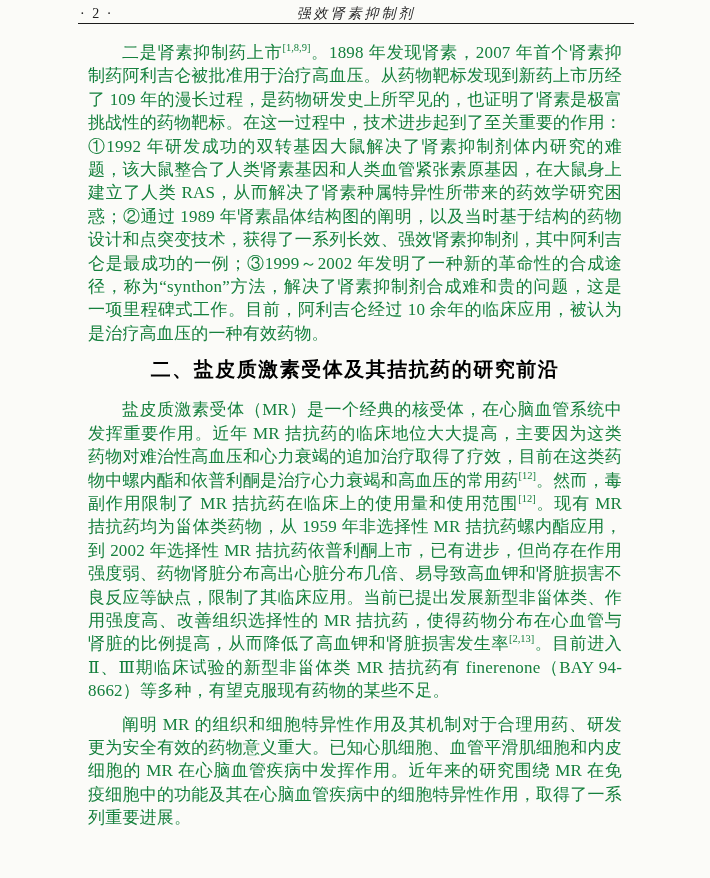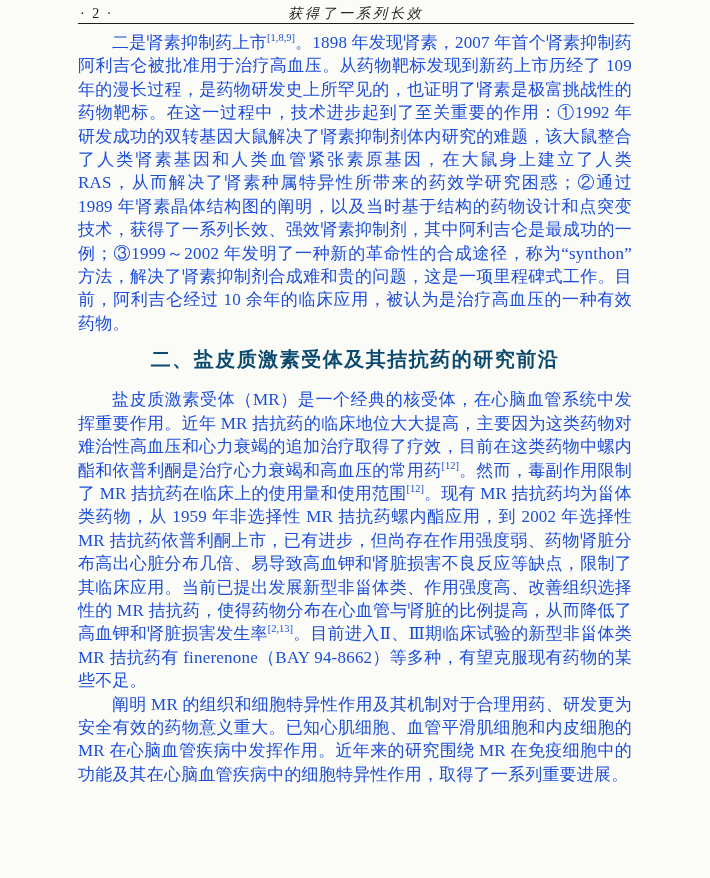--- a/index.html
+++ b/index.html
@@ -41,57 +41,57 @@
     position: absolute;
     top: 23px; left: 78px; right: 76px;
     height: 0;
     border-top: 1.6px solid #1c1c1c;
   }
   .article {
     position: absolute;
     top: 31px; left: 78px; right: 78px;
   }
   .para {
-    margin: 0;
+    margin: 10px;
     font-size: 17px;
     line-height: 23.4px;
     text-align: justify;
     text-indent: 2em;
     letter-spacing: 0.2px;
-    color: #1d4ed8;
+    color: #15803d;
   }
   .para sup {
     font-size: 10.5px;
     line-height: 0;
     letter-spacing: 0;
     vertical-align: super;
   }
   .para sub {
     font-size: 10.5px;
     line-height: 0;
     letter-spacing: 0;
     vertical-align: sub;
   }
   .section-heading {
     margin: 11px 0 15px 0;
     font-size: 20px;
     font-weight: bold;
     text-align: center;
     letter-spacing: 1.5px;
-    color: #0c4a6e;
+    color: #000000;
   }
 </style>
 </head>
 <body>
 
 <div class="page">
 
   <div class="running-head">
     <span class="page-number">· 2 ·</span>
-    <span class="running-title">获得了一系列长效</span>
+    <span class="running-title">强效肾素抑制剂</span>
   </div>
 
   <div class="head-rule"></div>
 
   <div class="article">
       <p class="para">二是肾素抑制药上市<sup>[1,8,9]</sup>。1898 年发现肾素，2007 年首个肾素抑制药阿利吉仑被批准用于治疗高血压。从药物靶标发现到新药上市历经了 109 年的漫长过程，是药物研发史上所罕见的，也证明了肾素是极富挑战性的药物靶标。在这一过程中，技术进步起到了至关重要的作用：①1992 年研发成功的双转基因大鼠解决了肾素抑制剂体内研究的难题，该大鼠整合了人类肾素基因和人类血管紧张素原基因，在大鼠身上建立了人类 RAS，从而解决了肾素种属特异性所带来的药效学研究困惑；②通过 1989 年肾素晶体结构图的阐明，以及当时基于结构的药物设计和点突变技术，获得了一系列长效、强效肾素抑制剂，其中阿利吉仑是最成功的一例；③1999～2002 年发明了一种新的革命性的合成途径，称为“synthon”方法，解决了肾素抑制剂合成难和贵的问题，这是一项里程碑式工作。目前，阿利吉仑经过 10 余年的临床应用，被认为是治疗高血压的一种有效药物。</p>
       <h2 class="section-heading">二、盐皮质激素受体及其拮抗药的研究前沿</h2>
       <p class="para">盐皮质激素受体（MR）是一个经典的核受体，在心脑血管系统中发挥重要作用。近年 MR 拮抗药的临床地位大大提高，主要因为这类药物对难治性高血压和心力衰竭的追加治疗取得了疗效，目前在这类药物中螺内酯和依普利酮是治疗心力衰竭和高血压的常用药<sup>[12]</sup>。然而，毒副作用限制了 MR 拮抗药在临床上的使用量和使用范围<sup>[12]</sup>。现有 MR 拮抗药均为甾体类药物，从 1959 年非选择性 MR 拮抗药螺内酯应用，到 2002 年选择性 MR 拮抗药依普利酮上市，已有进步，但尚存在作用强度弱、药物肾脏分布高出心脏分布几倍、易导致高血钾和肾脏损害不良反应等缺点，限制了其临床应用。当前已提出发展新型非甾体类、作用强度高、改善组织选择性的 MR 拮抗药，使得药物分布在心血管与肾脏的比例提高，从而降低了高血钾和肾脏损害发生率<sup>[2,13]</sup>。目前进入Ⅱ、Ⅲ期临床试验的新型非甾体类 MR 拮抗药有 finerenone（BAY 94-8662）等多种，有望克服现有药物的某些不足。</p>
       <p class="para">阐明 MR 的组织和细胞特异性作用及其机制对于合理用药、研发更为安全有效的药物意义重大。已知心肌细胞、血管平滑肌细胞和内皮细胞的 MR 在心脑血管疾病中发挥作用。近年来的研究围绕 MR 在免疫细胞中的功能及其在心脑血管疾病中的细胞特异性作用，取得了一系列重要进展。</p>
     </div>

